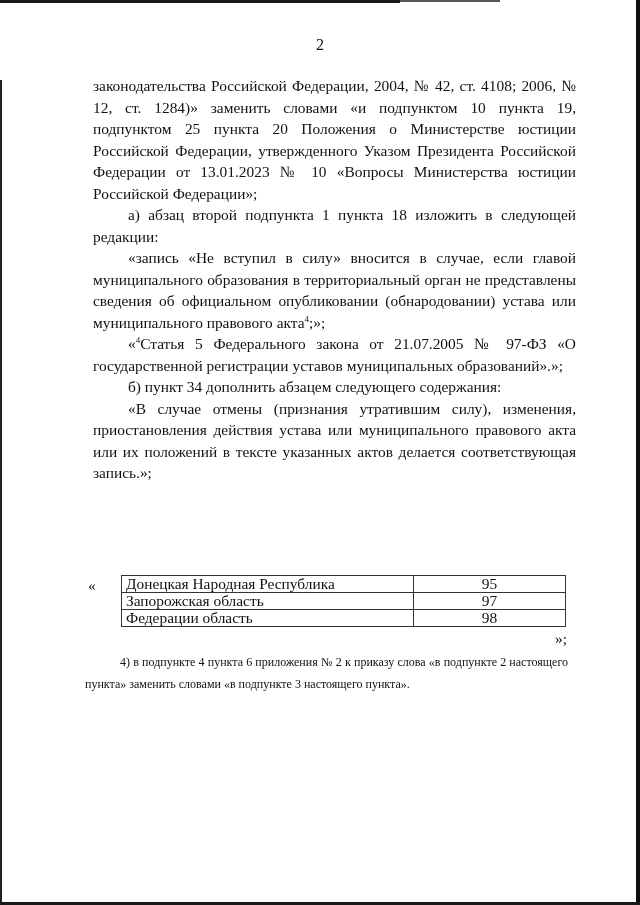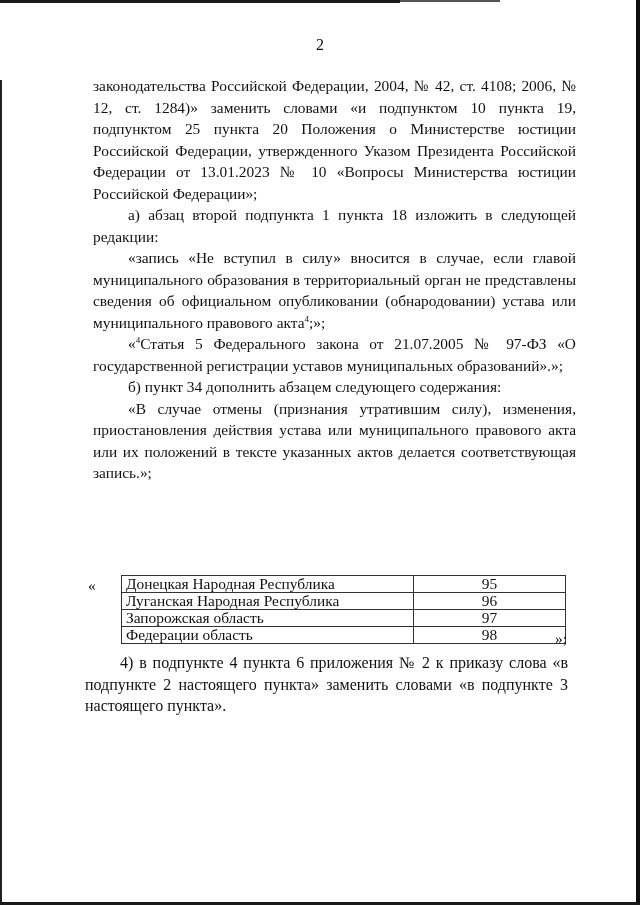--- a/index.html
+++ b/index.html
@@ -99,21 +99,21 @@
       line-height: 16px;
       padding: 0 0 0 4px;
     }
     table.reg td.name { width: 287px; }
     table.reg td.num { text-align: center; padding: 0; }
     .tail-text {
       position: absolute;
       left: 85px;
       top: 652px;
       width: 483px;
-      font-size: 16px;
+      font-size: 12px;
       line-height: 21.5px;
     }
     .tail-text p { margin: 0; text-align: justify; }
     .tail-text p.ind { text-indent: 35px; }
   </style>
 </head>
 <body>
 
 <div class="scan-top"></div>
 <div class="scan-top2"></div>
@@ -134,24 +134,20 @@
 
 <div class="table-wrap">
   <span class="quote-open">«</span>
   <table class="reg">
     <tbody>
       <tr>
         <td class="name">Донецкая Народная Республика</td>
         <td class="num">95</td>
       </tr>
       <tr>
-        <td class="name">Луганская Народная Республика</td>
-        <td class="num">96</td>
-      </tr>
-      <tr>
         <td class="name">Запорожская область</td>
         <td class="num">97</td>
       </tr>
       <tr>
         <td class="name">Федерации область</td>
         <td class="num">98</td>
       </tr>
     </tbody>
   </table>
   <span class="quote-close">»;</span>

